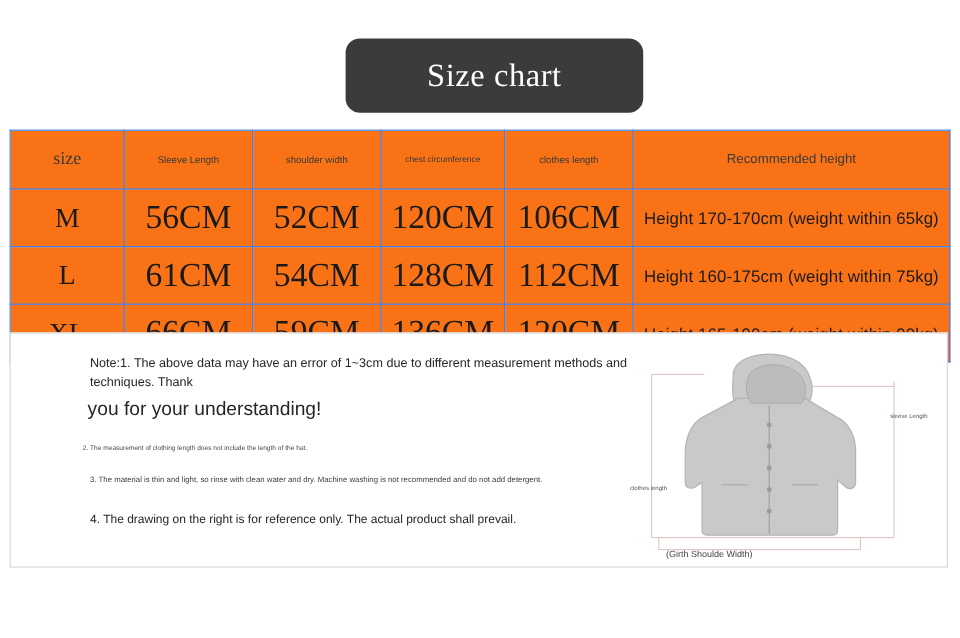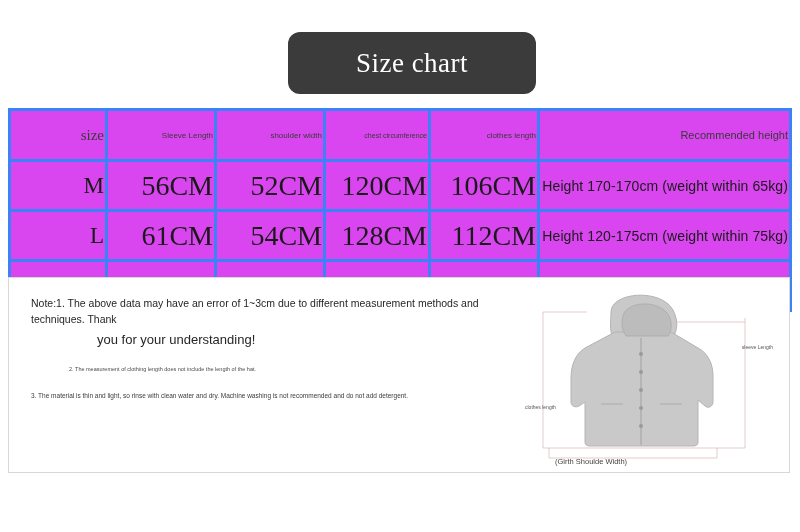--- a/index.html
+++ b/index.html
@@ -49,24 +49,24 @@
     top: 108px;
     width: 784px;
   }
   table.size-table {
     border-collapse: collapse;
     width: 784px;
     table-layout: fixed;
   }
   table.size-table th,
   table.size-table td {
-    border: 3px solid #3b82f6;
-    text-align: right;
+    border: 1px solid #3b82f6;
+    text-align: center;
     vertical-align: middle;
-    background: #d946ef;
+    background: #f97316;
   }
   thead th {
     height: 46px;
     font-weight: normal;
     color: #3a3a3a;
   }
   th.col-size {
     width: 92px;
     font-size: 15px;
     font-family: "Liberation Serif", serif;
@@ -106,28 +106,29 @@
   }
   .notes-text {
     position: absolute;
     left: 22px;
     top: 18px;
     width: 500px;
   }
   .note-line {
     color: #262626;
     line-height: 1.5;
+    margin-left: 44px;
   }
   .note-1 {
     font-size: 10.5px;
     margin-bottom: 2px;
   }
   .note-1b {
-    font-size: 13px;
-    margin-left: 66px;
+    font-size: 16px;
+    margin-left: 42px;
     margin-bottom: 16px;
   }
   .note-2 {
     font-size: 5.5px;
     margin-left: 38px;
     color: #4a4a4a;
     margin-bottom: 18px;
   }
   .note-3 {
     font-size: 6.5px;
@@ -200,40 +201,41 @@
           <td class="cell-measure">120CM</td>
           <td class="cell-measure">106CM</td>
           <td class="cell-height">Height 170-170cm (weight within 65kg)</td>
         </tr>
         <tr>
           <td class="cell-size">L</td>
           <td class="cell-measure">61CM</td>
           <td class="cell-measure">54CM</td>
           <td class="cell-measure">128CM</td>
           <td class="cell-measure">112CM</td>
-          <td class="cell-height">Height 120-175cm (weight within 75kg)</td>
+          <td class="cell-height">Height 160-175cm (weight within 75kg)</td>
         </tr>
         <tr>
           <td class="cell-size">XL</td>
           <td class="cell-measure">66CM</td>
           <td class="cell-measure">59CM</td>
           <td class="cell-measure">136CM</td>
           <td class="cell-measure">120CM</td>
           <td class="cell-height">Height 165-190cm (weight within 90kg)</td>
         </tr>
       </tbody>
     </table>
   </div>
 
   <div class="notes-box">
     <div class="notes-text">
       <div class="note-line note-1">Note:1. The above data may have an error of 1~3cm due to different measurement methods and techniques. Thank</div>
       <div class="note-line note-1b">you for your understanding!</div>
       <div class="note-line note-2">2. The measurement of clothing length does not include the length of the hat.</div>
       <div class="note-line note-3">3. The material is thin and light, so rinse with clean water and dry. Machine washing is not recommended and do not add detergent.</div>
+      <div class="note-line note-4">4. The drawing on the right is for reference only. The actual product shall prevail.</div>
     </div>
 
     <div class="illus">
       <svg width="248" height="186" viewBox="0 0 248 186">
 
         <g stroke="#d8b4b4" stroke-width="0.7" fill="none">
           <line x1="16" y1="30" x2="16" y2="166"></line>
           <line x1="16" y1="166" x2="218" y2="166"></line>
           <line x1="218" y1="36" x2="218" y2="166"></line>
           <line x1="16" y1="30" x2="60" y2="30"></line>

